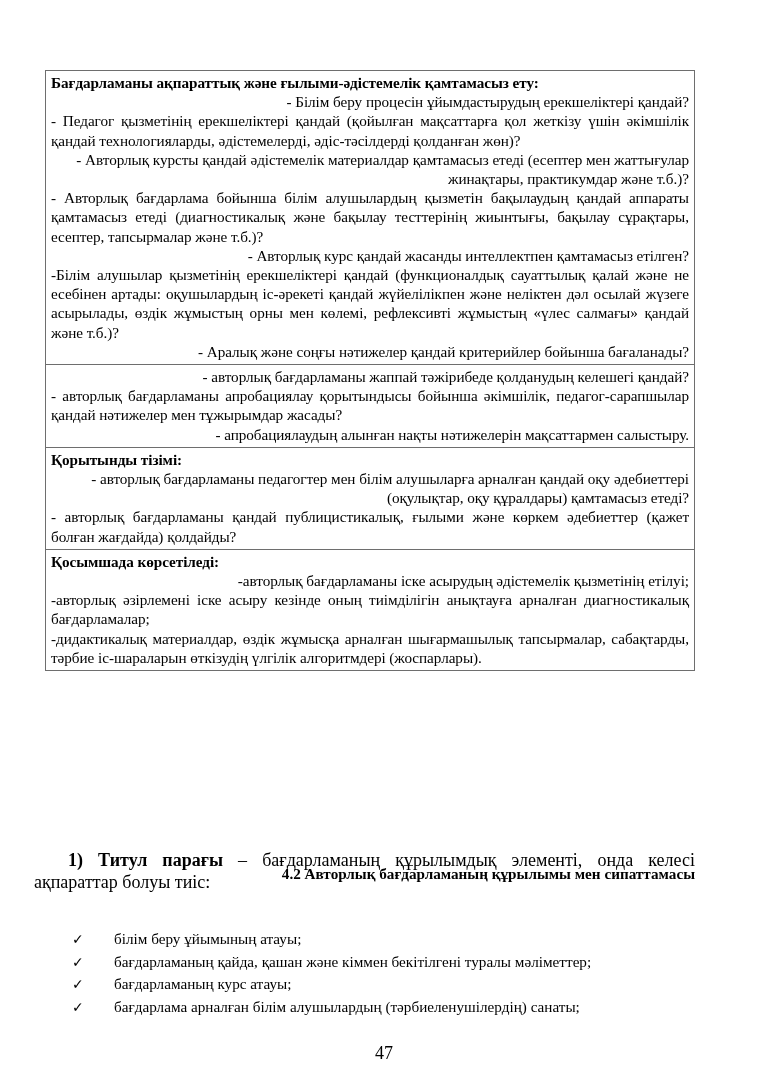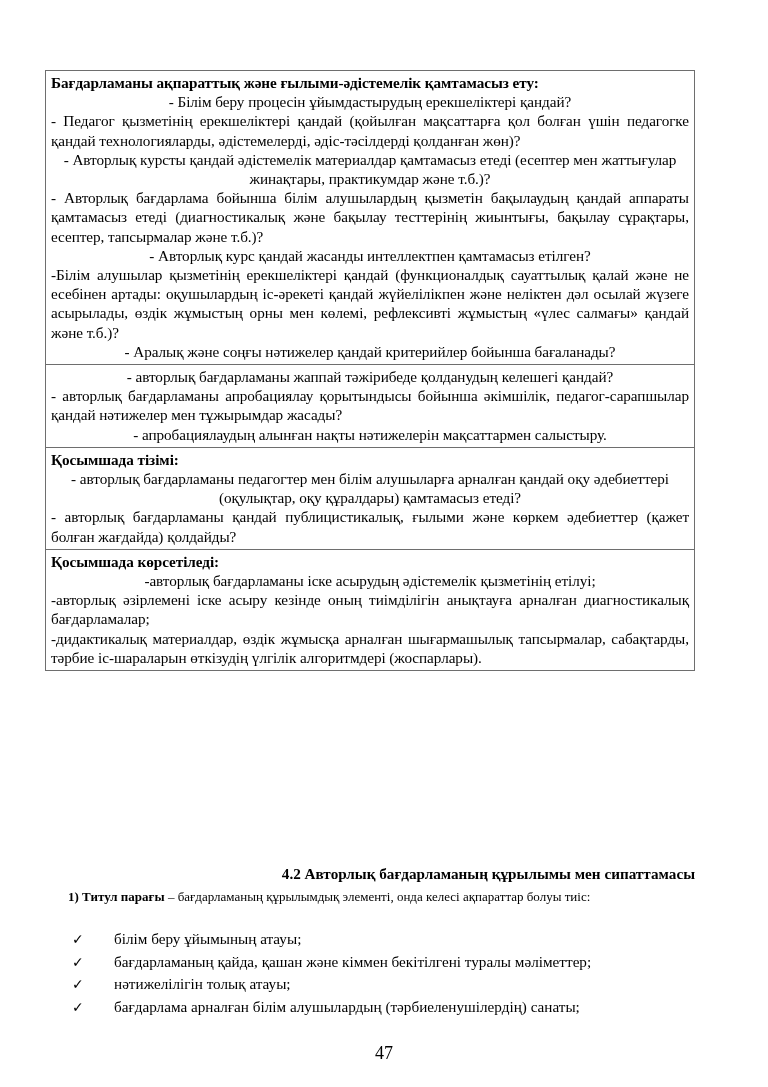--- a/index.html
+++ b/index.html
@@ -54,41 +54,41 @@
   p.ln {
     margin: 0;
     font-size: 15.2px;
     line-height: 19.2px;
     text-align: justify;
     text-justify: inter-word;
     letter-spacing: -0.05px;
     hyphens: none;
   }
   p.ln.nojust {
-    text-align: center;
+    text-align: right;
   }
 
   
   .heading42 {
     position: absolute;
     left: 45px;
     top: 864px;
     width: 650px;
     text-align: right;
     font-weight: bold;
     font-size: 15.2px;
     line-height: 19.4px;
   }
 
   .para-intro {
     position: absolute;
     left: 34px;
-    top: 886px;
+    top: 850px;
     width: 661px;
-    font-size: 13px;
+    font-size: 18px;
     line-height: 21.5px;
     text-align: justify;
     text-justify: inter-word;
   }
   .para-intro .indent {
     display: inline-block;
     width: 34px;
   }
   .para-intro b { font-weight: bold; }
 
@@ -130,36 +130,36 @@
 </head>
 <body>
 
 <div class="page">
 
   <div class="qtable">
 
     <div class="section">
       <div class="sec-title">Бағдарламаны ақпараттық және ғылыми-әдістемелік қамтамасыз ету:</div>
       <p class="ln nojust">- Білім беру процесін ұйымдастырудың ерекшеліктері қандай?</p>
-      <p class="ln">- Педагог қызметінің ерекшеліктері қандай (қойылған мақсаттарға қол болған үшін педагогке қандай технологияларды, әдістемелерді, әдіс-тәсілдерді қолданған жөн)?</p>
+      <p class="ln">- Педагог қызметінің ерекшеліктері қандай (қойылған мақсаттарға қол жеткізу үшін әкімшілік қандай технологияларды, әдістемелерді, әдіс-тәсілдерді қолданған жөн)?</p>
       <p class="ln nojust">- Авторлық курсты қандай әдістемелік материалдар қамтамасыз етеді (есептер мен жаттығулар жинақтары, практикумдар және т.б.)?</p>
       <p class="ln">- Авторлық бағдарлама бойынша білім алушылардың қызметін бақылаудың қандай аппараты қамтамасыз етеді (диагностикалық және бақылау тесттерінің жиынтығы, бақылау сұрақтары, есептер, тапсырмалар және т.б.)?</p>
       <p class="ln nojust">- Авторлық курс қандай жасанды интеллектпен қамтамасыз етілген?</p>
       <p class="ln">-Білім алушылар қызметінің ерекшеліктері қандай (функционалдық сауаттылық қалай және не есебінен артады: оқушылардың іс-әрекеті қандай жүйелілікпен және неліктен дәл осылай жүзеге асырылады, өздік жұмыстың орны мен көлемі, рефлексивті жұмыстың «үлес салмағы» қандай және т.б.)?</p>
       <p class="ln nojust">- Аралық және соңғы нәтижелер қандай критерийлер бойынша бағаланады?</p>
     </div>
 
     <div class="section">
       <p class="ln nojust">- авторлық бағдарламаны жаппай тәжірибеде қолданудың келешегі қандай?</p>
       <p class="ln">- авторлық бағдарламаны апробациялау қорытындысы бойынша әкімшілік, педагог-сарапшылар қандай нәтижелер мен тұжырымдар жасады?</p>
       <p class="ln nojust">- апробациялаудың алынған нақты нәтижелерін мақсаттармен салыстыру.</p>
     </div>
 
     <div class="section">
-      <div class="sec-title">Қосымшада тізімі:</div>
+      <div class="sec-title">Қорытынды тізімі:</div>
       <p class="ln nojust">- авторлық бағдарламаны педагогтер мен білім алушыларға арналған қандай оқу әдебиеттері (оқулықтар, оқу құралдары) қамтамасыз етеді?</p>
       <p class="ln">- авторлық бағдарламаны қандай публицистикалық, ғылыми және көркем әдебиеттер (қажет болған жағдайда) қолдайды?</p>
     </div>
 
     <div class="section">
       <div class="sec-title">Қосымшада көрсетіледі:</div>
       <p class="ln nojust">-авторлық бағдарламаны іске асырудың әдістемелік қызметінің етілуі;</p>
       <p class="ln">-авторлық әзірлемені іске асыру кезінде оның тиімділігін анықтауға арналған диагностикалық бағдарламалар;</p>
       <p class="ln">-дидактикалық материалдар, өздік жұмысқа арналған шығармашылық тапсырмалар, сабақтарды, тәрбие іс-шараларын өткізудің үлгілік алгоритмдері (жоспарлары).</p>
     </div>
@@ -177,21 +177,21 @@
       <span class="bullet-text">білім беру ұйымының атауы;</span>
     </div>
 
     <div class="bullet-row">
       <span class="bullet-mark">✓</span>
       <span class="bullet-text">бағдарламаның қайда, қашан және кіммен бекітілгені туралы мәліметтер;</span>
     </div>
 
     <div class="bullet-row">
       <span class="bullet-mark">✓</span>
-      <span class="bullet-text">нәтижелілігін толық атауы;</span>
+      <span class="bullet-text">бағдарламаның курс атауы;</span>
     </div>
 
     <div class="bullet-row">
       <span class="bullet-mark">✓</span>
       <span class="bullet-text">бағдарлама арналған білім алушылардың (тәрбиеленушілердің) санаты;</span>
     </div>
 
   </div>
 
   <div class="pagenum">47</div>

